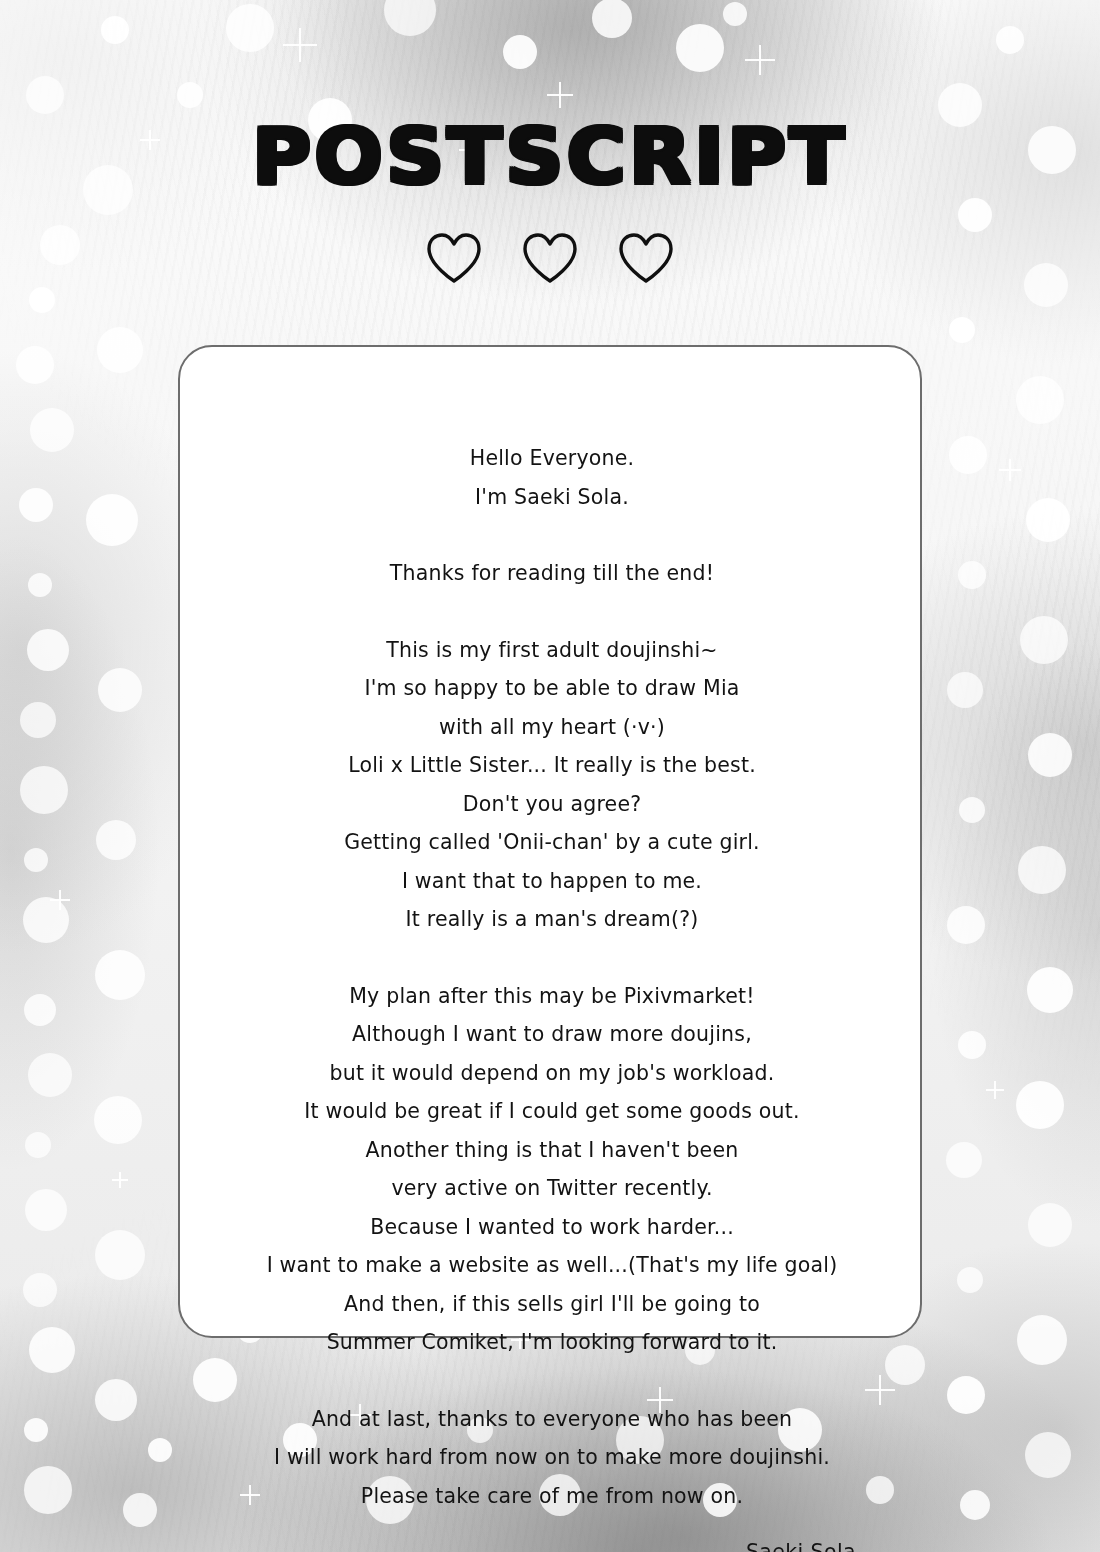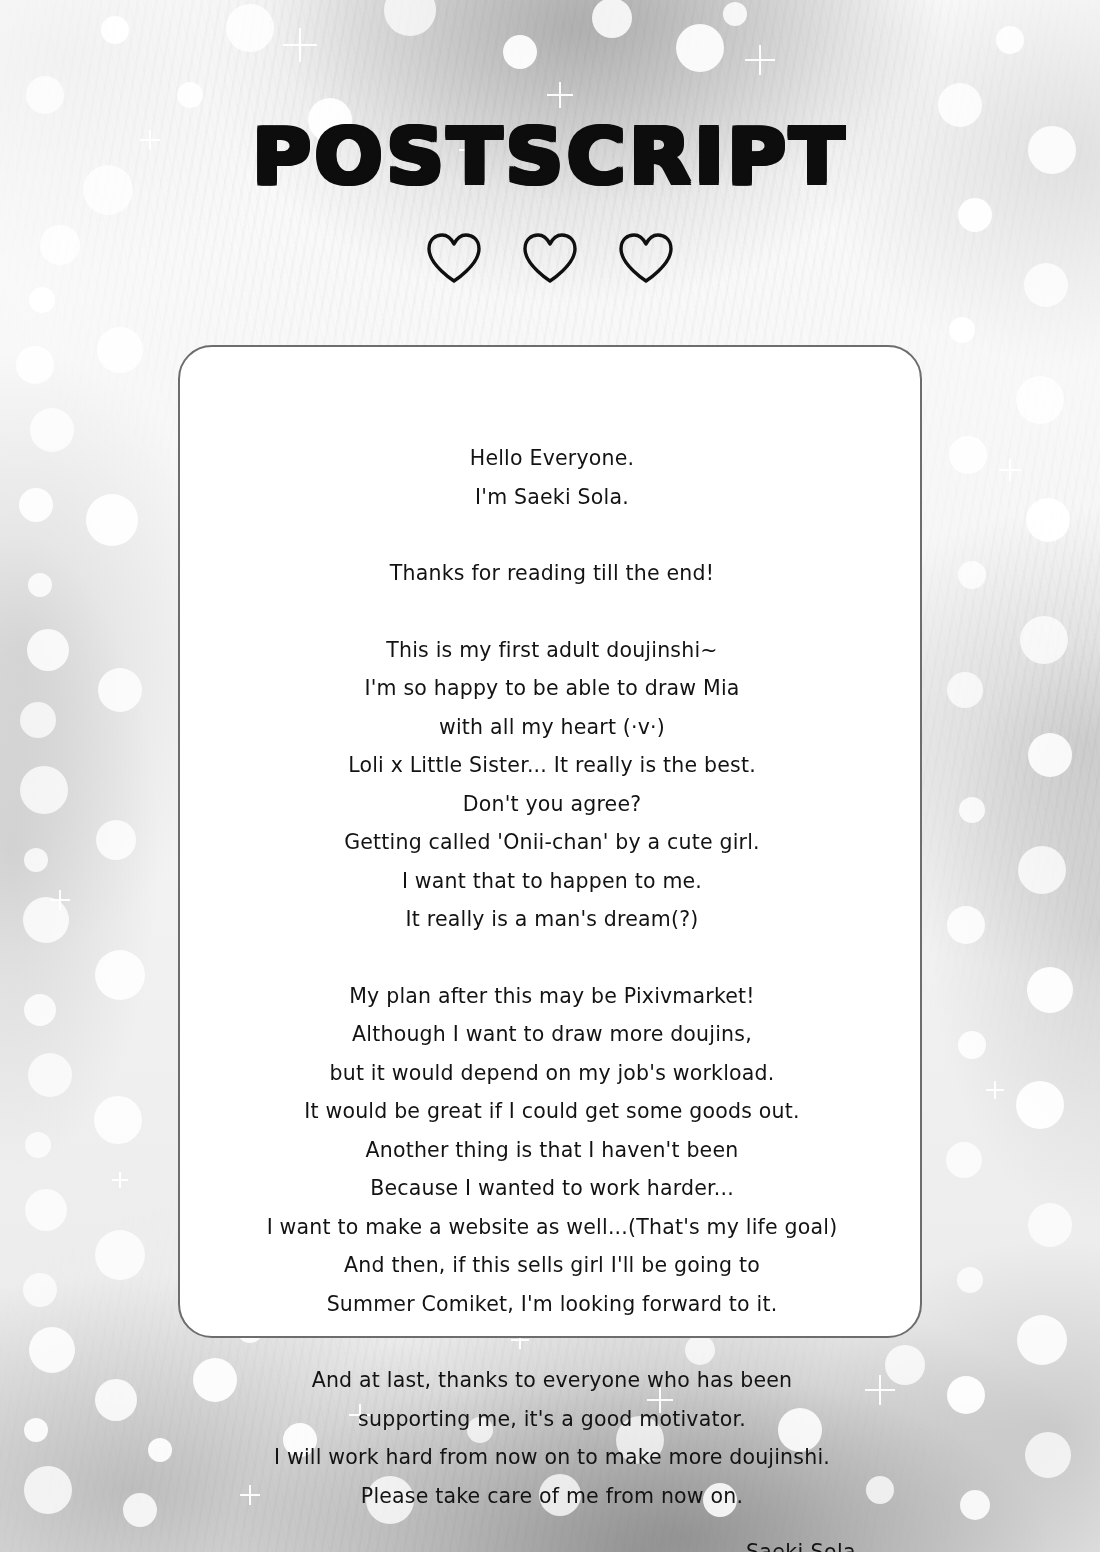--- a/index.html
+++ b/index.html
@@ -300,26 +300,26 @@
         <p>Don't you agree?</p>
         <p>Getting called 'Onii-chan' by a cute girl.</p>
         <p>I want that to happen to me.</p>
         <p>It really is a man's dream(?)</p>
         <div class="gap"></div>
         <p>My plan after this may be Pixivmarket!</p>
         <p>Although I want to draw more doujins,</p>
         <p>but it would depend on my job's workload.</p>
         <p>It would be great if I could get some goods out.</p>
         <p>Another thing is that I haven't been</p>
+        <p>very active on Twitter recently.</p>
         <p>Because I wanted to work harder...</p>
         <p>I want to make a website as well...(That's my life goal)</p>
         <p>And then, if this sells girl I'll be going to</p>
         <p>Summer Comiket, I'm looking forward to it.</p>
         <div class="gap"></div>
         <p>And at last, thanks to everyone who has been</p>
-        <p>supporting me, it's a good motivator.</p>
         <p>I will work hard from now on to make more doujinshi.</p>
         <p>Please take care of me from now on.</p>
         <div class="sign">Saeki Sola</div>
       </div>
   </div>
 
 </div>
 
 </body></html>

